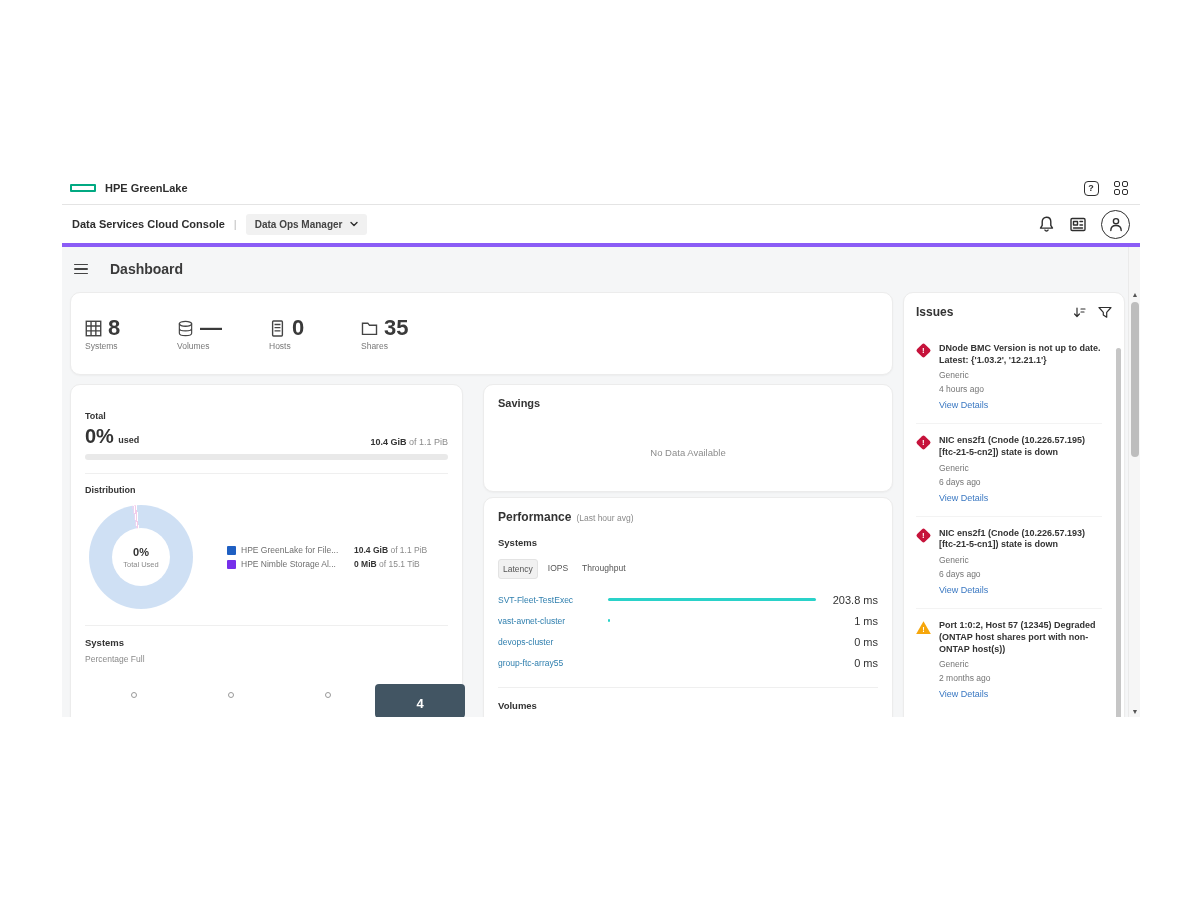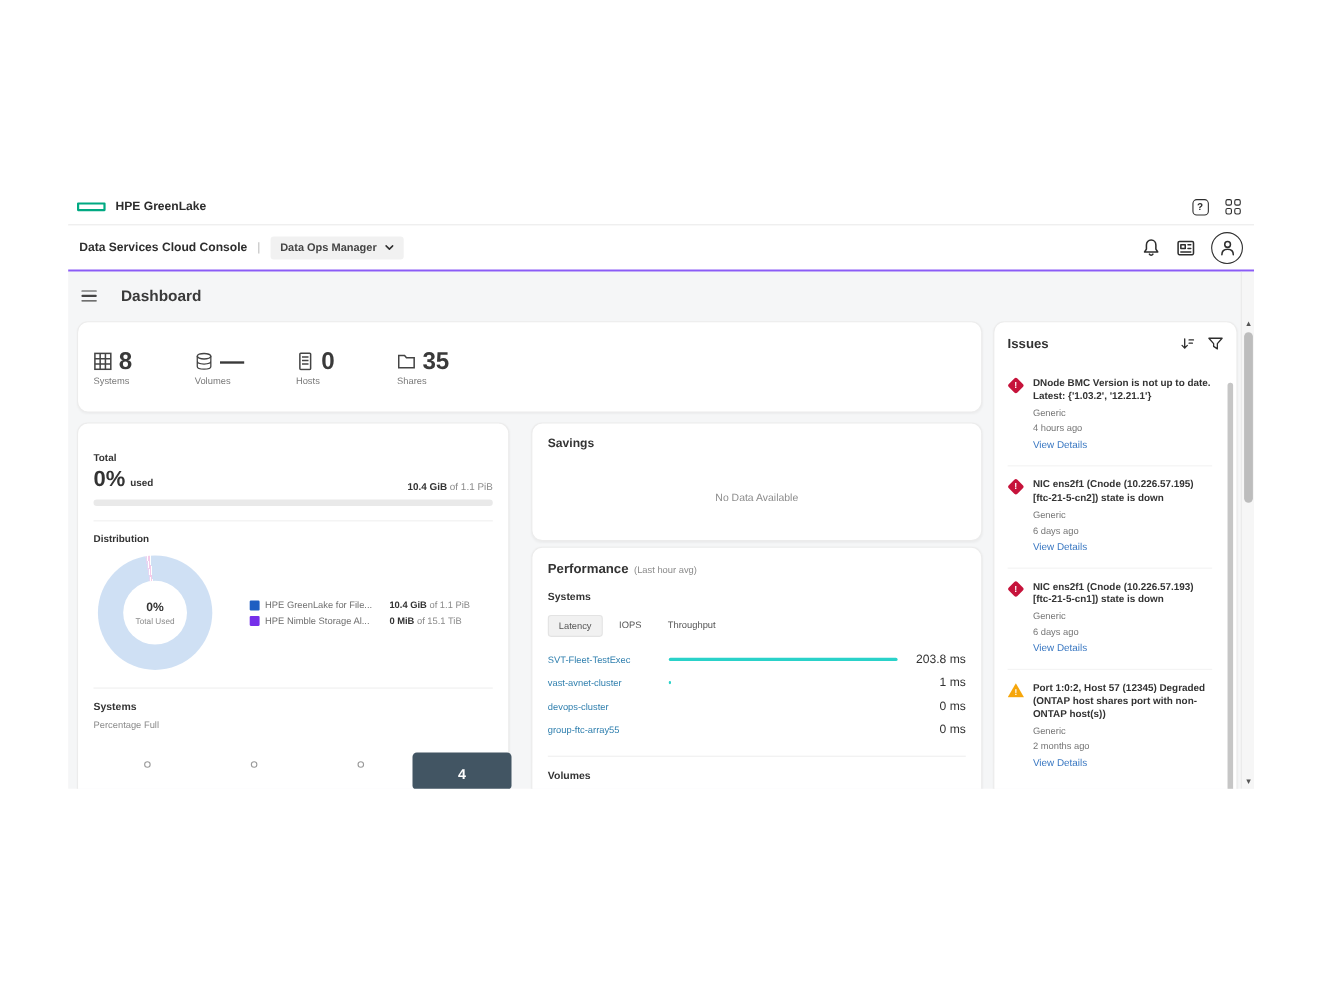--- a/index.html
+++ b/index.html
@@ -10,21 +10,21 @@
   .hdr1 { height:33px; display:flex; align-items:center; justify-content:space-between; padding:0 12px 0 8px; border-bottom:1px solid #e4e4e4; background:#fff; }
   .brand { display:flex; align-items:center; gap:9px; }
   .hpe-logo { width:26px; height:8px; border:2.5px solid #01A982; border-radius:1px; }
   .brand-name { font-size:11px; font-weight:bold; color:#2e2e2e; }
   .hdr1-icons { display:flex; align-items:center; gap:15px; }
   .help-box { width:15px; height:15px; border:1.6px solid #2e2e2e; border-radius:4px; font-size:9px; font-weight:bold; display:flex; align-items:center; justify-content:center; color:#2e2e2e; }
   .apps-grid { display:grid; grid-template-columns:6px 6px; grid-template-rows:6px 6px; gap:2.5px; }
   .apps-grid i { border:1.6px solid #2e2e2e; border-radius:2px; }
 
   
-  .hdr2 { height:42px; display:flex; align-items:center; justify-content:space-between; padding:0 10px; border-bottom:2px solid #8b5cf6; background:#fff; }
+  .hdr2 { height:42px; display:flex; align-items:center; justify-content:space-between; padding:0 10px; border-bottom:4px solid #8b5cf6; background:#fff; }
   .hdr2-left { display:flex; align-items:center; gap:9px; }
   .console-title { font-size:11px; font-weight:bold; color:#2e2e2e; }
   .hdr2-sep { color:#bbb; font-size:11px; }
   .app-pill { display:flex; align-items:center; gap:7px; background:#f1f1f1; border-radius:3px; padding:5px 9px; font-size:10px; font-weight:bold; color:#444; cursor:pointer; }
   .hdr2-icons { display:flex; align-items:center; gap:14px; }
   .avatar-circle { width:29px; height:29px; border:1.6px solid #2e2e2e; border-radius:50%; display:flex; align-items:center; justify-content:center; }
 
   
   .main { position:relative; height:470px; background:#f5f6f7; overflow:hidden; }
   .pagebar { display:flex; align-items:center; gap:22px; padding:14px 0 0 12px; }
@@ -75,21 +75,21 @@
   .savings { left:421px; top:137px; width:410px; height:108px; padding:12px 14px; }
   .nodata { text-align:center; font-size:9.5px; color:#8c8c8c; margin-top:38px; }
 
   
   .performance { left:421px; top:250px; width:410px; height:300px; padding:12px 14px; }
   .perf-title-row { display:flex; align-items:baseline; gap:5px; }
   .perf-title { font-size:12px; font-weight:bold; }
   .perf-sub { font-size:8.5px; color:#8a8a8a; }
   .group-label { font-size:9.5px; font-weight:bold; margin-top:13px; }
   .tabs { display:flex; gap:6px; margin-top:11px; }
-  .tab { font-size:8.5px; color:#555; padding:4px 9px; border-radius:3px; cursor:pointer; }
+  .tab { font-size:8.5px; color:#555; padding:4px 4px; border-radius:3px; cursor:pointer; }
   .tab.active { background:#f1f1f1; border:1px solid #e3e3e3; }
   .perf-rows { margin-top:16px; display:flex; flex-direction:column; gap:12px; }
   .perf-row { display:flex; align-items:center; height:9px; }
   .perf-name { width:104px; font-size:8.5px; color:#2f7fae; cursor:pointer; flex:none; }
   .bar-area { flex:1; margin:0 10px 0 6px; }
   .bar { height:3px; background:#2AD2C9; border-radius:2px; min-width:0; }
   .perf-val { width:52px; text-align:right; font-size:11px; font-weight:normal; color:#333; flex:none; }
   .volumes-label { font-size:9.5px; font-weight:bold; margin-top:12px; }
 
   

